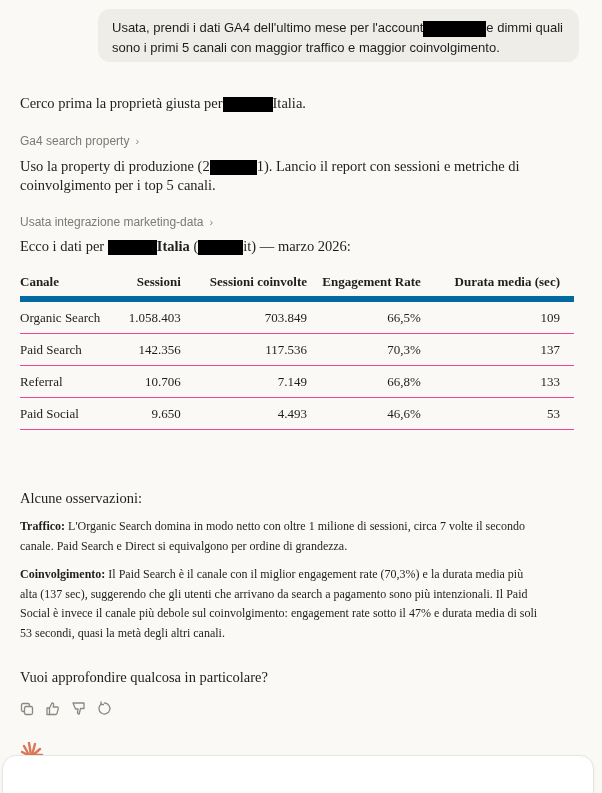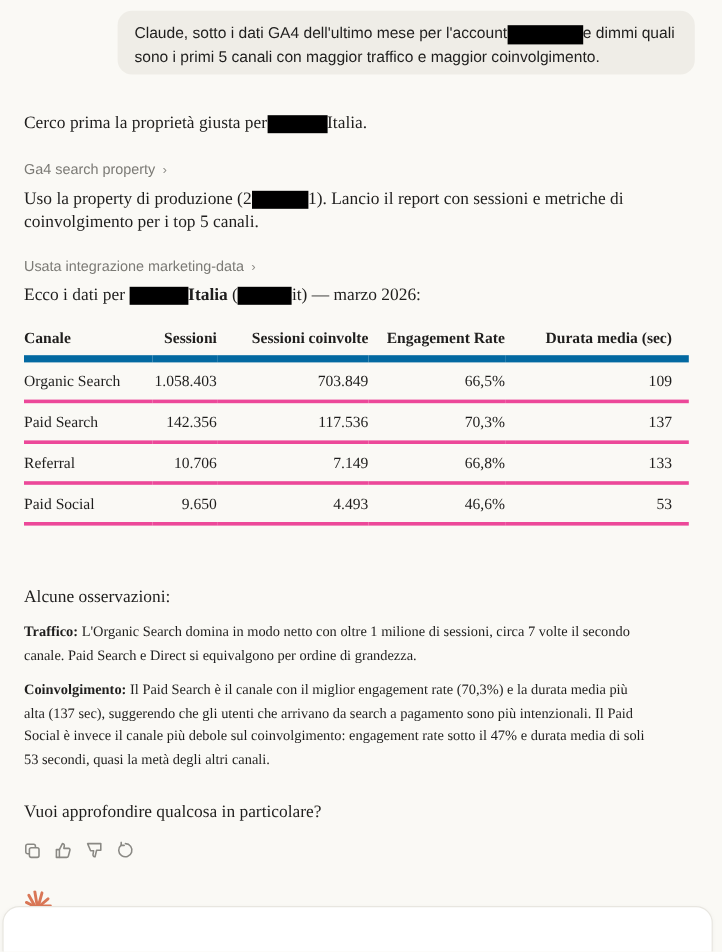--- a/index.html
+++ b/index.html
@@ -71,21 +71,21 @@
   table.data th {
     font-weight: bold;
     height: 29px;
     padding: 0;
     border-bottom: 6px solid #0369a1;
     vertical-align: middle;
   }
   table.data td {
     height: 31px;
     padding: 0;
-    border-bottom: 3px solid #ec4899;
+    border-bottom: 1px solid #ec4899;
     vertical-align: middle;
   }
   table.data .l { text-align: left; }
   table.data .r { text-align: right; }
   .c0 { width: 110px; }
   .c1 { width: 54px; }
   .c2 { width: 130px; }
   .c3 { width: 116px; }
   .c4 { width: 144px; }
   table.data th.c4, table.data td.c4 { padding-right: 14px; }
@@ -147,21 +147,21 @@
     color: #1f1e1d;
     margin-top: 47px;
   }
   .composer input::placeholder { color: #75746f; }
 </style>
 </head>
 <body>
 
 <div class="user-bubble">
   <div>
-    <span>Claude, sotto i dati GA4 dell'ultimo mese per l'account</span><span class="redact" style="width:63px;"></span><span>e dimmi quali</span>
+    <span>Usata, prendi i dati GA4 dell'ultimo mese per l'account</span><span class="redact" style="width:63px;"></span><span>e dimmi quali</span>
   </div>
   <div>sono i primi 5 canali con maggior traffico e maggior coinvolgimento.</div>
 </div>
 
 <div class="p" style="top:94px;">
   <span>Cerco prima la proprietà giusta per</span><span class="redact" style="width:50px;height:15px;"></span><span>Italia.</span>
 </div>
 
 <div class="tool-link" style="top:134px;text-align:right;">
   <span>Ga4 search property</span><span class="chev">›</span>

